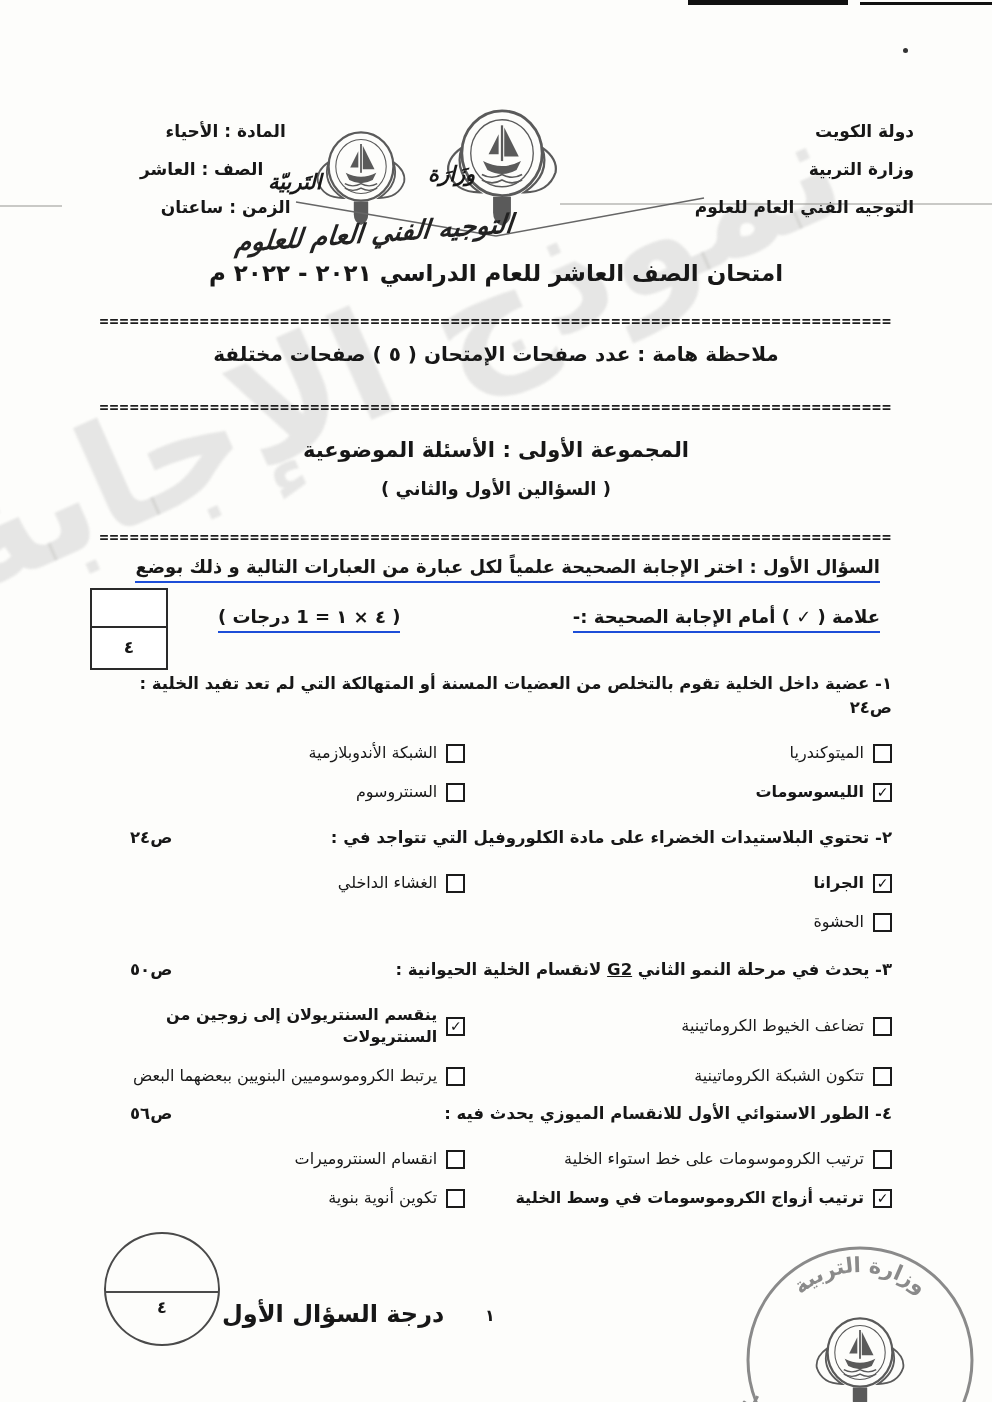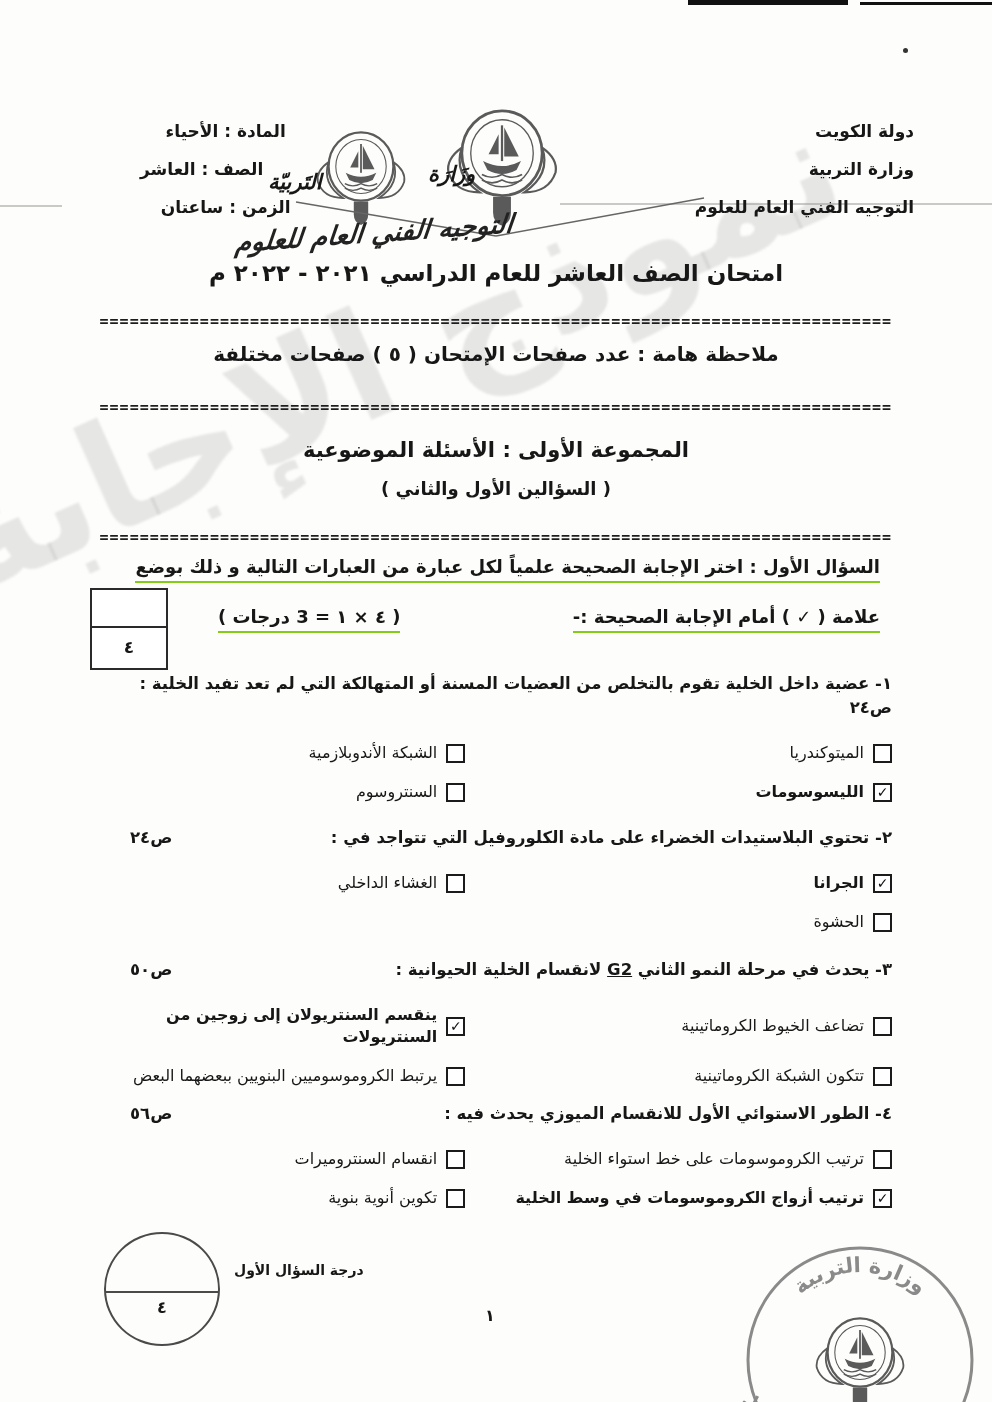--- a/index.html
+++ b/index.html
@@ -35,21 +35,21 @@
     font-family:"DejaVu Sans Mono",monospace;font-weight:bold;font-size:15px;
     letter-spacing:1px;color:#1d1d1d;
   }
   .title-line{left:0;width:100%;text-align:center;font-weight:bold;}
   .exam-title{top:260px;font-size:23px;}
   .note-line{top:342px;font-size:20px;}
   .section-title{top:430px;font-size:21px;margin-top:8px;}
   .section-sub{top:478px;font-size:18px;}
   
   .q-header{right:112px;font-weight:bold;font-size:18px;}
-  .underlined{border-bottom:2px solid #84cc16;padding-bottom:4px;}
+  .underlined{border-bottom:2px solid #1d4ed8;padding-bottom:4px;}
   
   .score-box{left:90px;top:588px;width:74px;height:78px;border:2px solid #2a2a2a;background:#fff;}
   .score-box .cell-top{height:36px;border-bottom:2px solid #2a2a2a;}
   .score-box .cell-bottom{height:38px;text-align:center;font-weight:bold;font-size:17px;line-height:38px;}
   
   .qblock{right:100px;width:762px;}
   .qline{display:flex;justify-content:space-between;align-items:flex-start;
          font-weight:bold;font-size:16.5px;line-height:24px;}
   .qref{font-weight:bold;white-space:nowrap;}
   .g2{font-weight:bold;text-decoration:underline;}
@@ -57,21 +57,21 @@
   .opt{display:flex;align-items:center;gap:9px;font-size:16px;line-height:22px;}
   .opt .box{
     flex:0 0 auto;width:15px;height:15px;border:2px solid #1b1b1b;background:#fff;
     font-size:14px;line-height:14px;text-align:center;font-weight:bold;color:#111;
   }
   .opt.checked .lbl{font-weight:bold;}
   
   .score-circle{left:104px;top:1232px;width:112px;height:110px;border:2px solid #4a4a4a;border-radius:50%;background:transparent;}
   .score-circle .mid{position:absolute;left:0;right:0;top:52%;border-top:2px solid #4a4a4a;}
   .score-circle .val{position:absolute;left:0;right:0;top:58%;text-align:center;font-weight:bold;font-size:16px;}
-  .circle-label{left:222px;top:1262px;font-weight:bold;font-size:14px;margin-left:12px;}
+  .circle-label{left:222px;top:1300px;font-weight:bold;font-size:24px;}
   .page-number{left:470px;top:1306px;width:40px;text-align:center;font-weight:bold;font-size:16px;}
   .stamp{left:742px;top:1240px;width:236px;height:236px;}
   .dot{border-radius:50%;background:#333;}
 </style>
 </head>
 <body>
 
 <svg width="0" height="0" style="position:absolute">
   <symbol id="emblem" viewBox="0 0 100 120">
     <g stroke="#5a5a5a" fill="none">
@@ -148,21 +148,21 @@
 
   <div class="abs sep" style="top:528px;">===========================================================================================</div>
 
   <div class="abs q-header" style="top:556px;">
     <span class="underlined">السؤال الأول : اختر الإجابة الصحيحة علمياً لكل عبارة من العبارات التالية و ذلك بوضع</span>
   </div>
   <div class="abs q-header" style="top:606px;">
     <span class="underlined">علامة ( ✓ ) أمام الإجابة الصحيحة :-</span>
   </div>
   <div class="abs q-header" style="left:218px;top:606px;right:auto;">
-    <span class="underlined">( ٤ × ١ = 3 درجات )</span>
+    <span class="underlined">( ٤ × ١ = 1 درجات )</span>
   </div>
 
   <div class="abs score-box">
     <div class="cell-top"></div>
     <div class="cell-bottom">٤</div>
   </div>
 
   <div class="abs qblock" style="top:672px;">
     <div class="qline">
       <span><span>١- عضية داخل الخلية تقوم بالتخلص من العضيات المسنة أو المتهالكة التي لم تعد تفيد الخلية : </span><span class="qref">ص٢٤</span></span>

